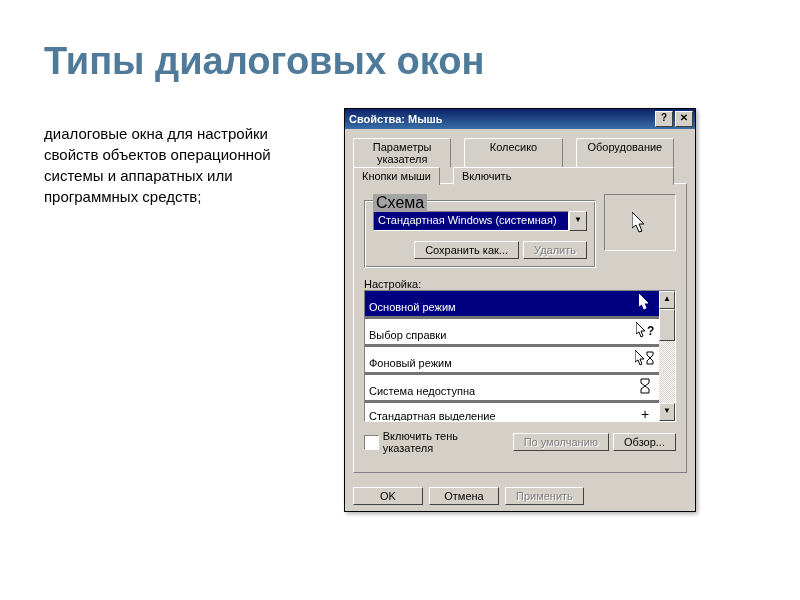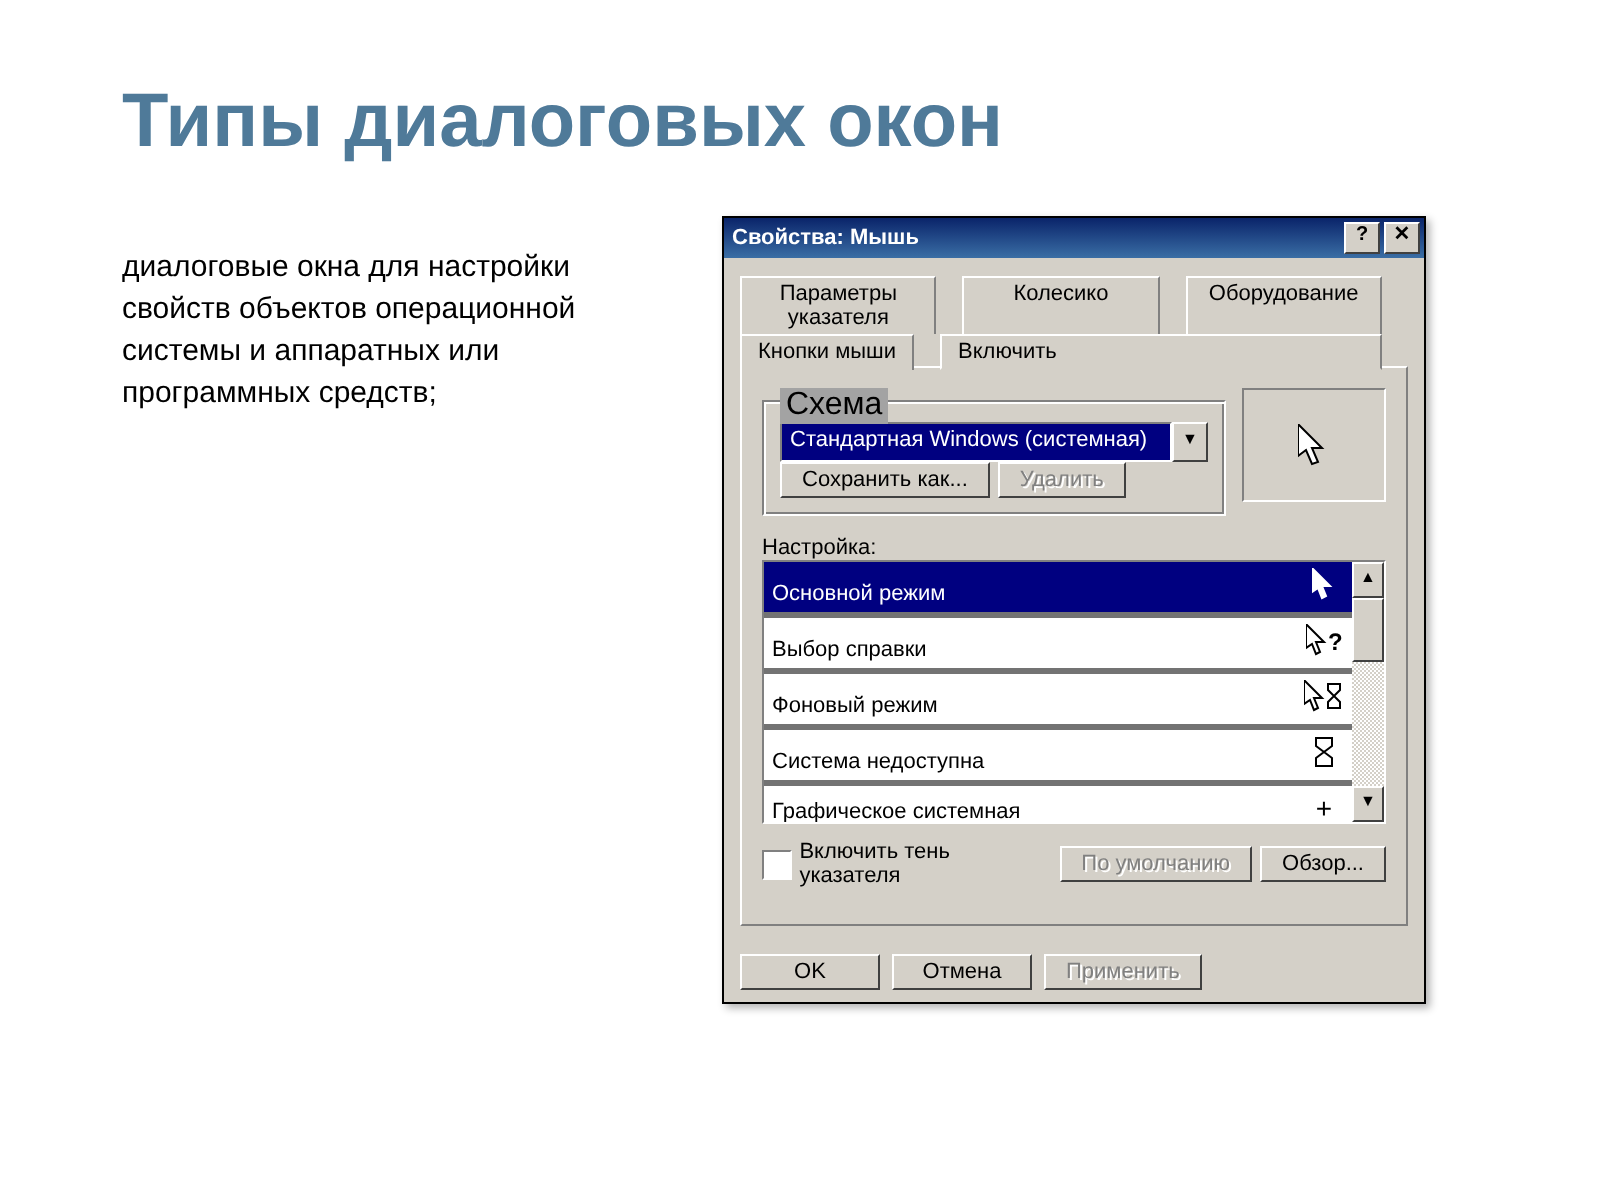--- a/index.html
+++ b/index.html
@@ -1,16 +1,16 @@
 <!DOCTYPE html>
 <html><head>
 <meta charset="utf-8">
 <style>
 body{margin:0;font-family:Verdana,Arial,sans-serif;background:#fff;width:800px;height:600px;overflow:hidden}
-.slide{padding:40px 61px}
+.slide{padding:40px 44px}
 .slide-title{color:#4f7a99;font-size:38px;font-weight:bold;margin:0 0 25px 0}
 .layout{display:flex;gap:20px}
 .left-col{width:280px}
 .desc{font-size:15px;font-weight:normal;color:#000;line-height:1.4}
 
 
 .win{width:350px;background:#d4d0c8;border:1px solid #000;font-family:Tahoma,sans-serif;font-size:11px;box-shadow:2px 2px 4px rgba(0,0,0,.3)}
 .titlebar{background:linear-gradient(#0a246a,#3a6ea5);color:#fff;display:flex;align-items:center;padding:2px 2px 2px 4px;font-weight:bold;font-size:11px}
 .titlebar .t{flex:1}
 .titlebar .tbtn{width:16px;height:14px;background:#d4d0c8;border:1px solid #fff;border-right-color:#404040;border-bottom-color:#404040;margin-left:2px;color:#000;font-size:10px;text-align:center;line-height:12px;font-weight:bold;font-family:Marlett,Arial}
@@ -27,21 +27,21 @@
 
 .group{border:1px solid #808080;border-right-color:#fff;border-bottom-color:#fff;box-shadow:inset 1px 1px #fff,inset -1px -1px #808080;padding:10px 8px 8px;margin:6px 0;position:relative}
 .group-title{position:absolute;top:-7px;left:8px;background:#a3a3a3;padding:0 3px;font-size:16px}
 
 
 .dropdown{display:flex;height:20px}
 .dropdown .sel{flex:1;background:#000080;color:#fff;border:1px solid #808080;border-right-color:#fff;border-bottom-color:#fff;padding:2px 4px;font-size:11px}
 .dropdown .arr{width:16px;background:#d4d0c8;border:1px solid #fff;border-right-color:#404040;border-bottom-color:#404040;text-align:center;font-size:8px;line-height:16px}
 .btn{background:#d4d0c8;border:1px solid #fff;border-right-color:#404040;border-bottom-color:#404040;padding:2px 10px;font-size:11px;font-family:inherit}
 .btn:disabled{color:#808080;text-shadow:1px 1px #fff}
-.btn-row{display:flex;gap:4px;margin-top:0}
+.btn-row{display:flex;justify-content:flex-end;gap:4px;margin-top:10px}
 .preview{width:70px;height:55px;border:1px solid #808080;border-right-color:#fff;border-bottom-color:#fff;display:flex;align-items:center;justify-content:center;background:#d4d0c8}
 
 
 .listbox{border:1px solid #808080;border-right-color:#fff;border-bottom-color:#fff;background:#fff;height:130px;display:flex}
 .list-items{flex:1;overflow:hidden}
 .list-item{display:flex;align-items:flex-end;padding:3px 4px;border-bottom:3px solid #737373;font-size:11px}
 .list-item .lbl{flex:1}
 .list-item .cur{width:20px;text-align:center;font-size:14px}
 .list-item.sel{background:#000080;color:#fff}
 .scrollbar{width:16px;background:#d4d0c8;display:flex;flex-direction:column}
@@ -132,21 +132,21 @@
                         <path d="M12 2 L18 2 L18 5 L15 8 L18 11 L18 14 L12 14 L12 11 L15 8 L12 5 Z" fill="none" stroke="#000"></path>
                       </svg></span>
                 </div>
                 <div class="list-item">
                   <span class="lbl">Система недоступна</span>
                   <span class="cur"><svg width="12" height="16">
                         <path d="M2 1 L10 1 L10 5 L6 8 L10 11 L10 15 L2 15 L2 11 L6 8 L2 5 Z" fill="none" stroke="#000"></path>
                       </svg></span>
                 </div>
                 <div class="list-item">
-                  <span class="lbl">Графическое системная</span>
+                  <span class="lbl">Стандартная выделение</span>
                   <span class="cur">+</span>
                 </div>
               </div>
               <div class="scrollbar">
                 <div class="sb-btn">▲</div>
                 <div class="sb-thumb"></div>
                 <div class="sb-track"></div>
                 <div class="sb-btn">▼</div>
               </div>
             </div>

